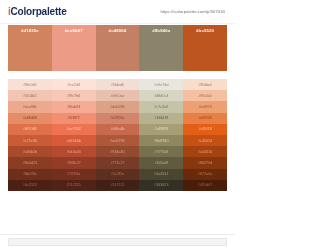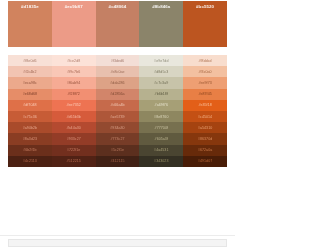--- a/index.html
+++ b/index.html
@@ -102,20 +102,26 @@
     height:8px;
     background:#f4f4f4;
     border:1px solid #e6e6e6;
   }
 </style>
 </head>
 <body>
 
 <div class="page">
 
+  <div class="header">
+    <div class="logo">
+      <span class="i">i</span><span class="rest">Colorpalette</span>
+    </div>
+    <div class="url">https://icolorpalette.com/p/507034</div>
+  </div>
 
   <div class="main-band" id="mainBand">
       <div class="main-sw" style="background: rgb(209, 131, 94);">
         <span class="hex">#d1835e</span>
       </div>
       <div class="main-sw" style="background: rgb(236, 155, 135);">
         <span class="hex">#ec9b87</span>
       </div>
       <div class="main-sw" style="background: rgb(196, 128, 100);">
         <span class="hex">#c48064</span>

